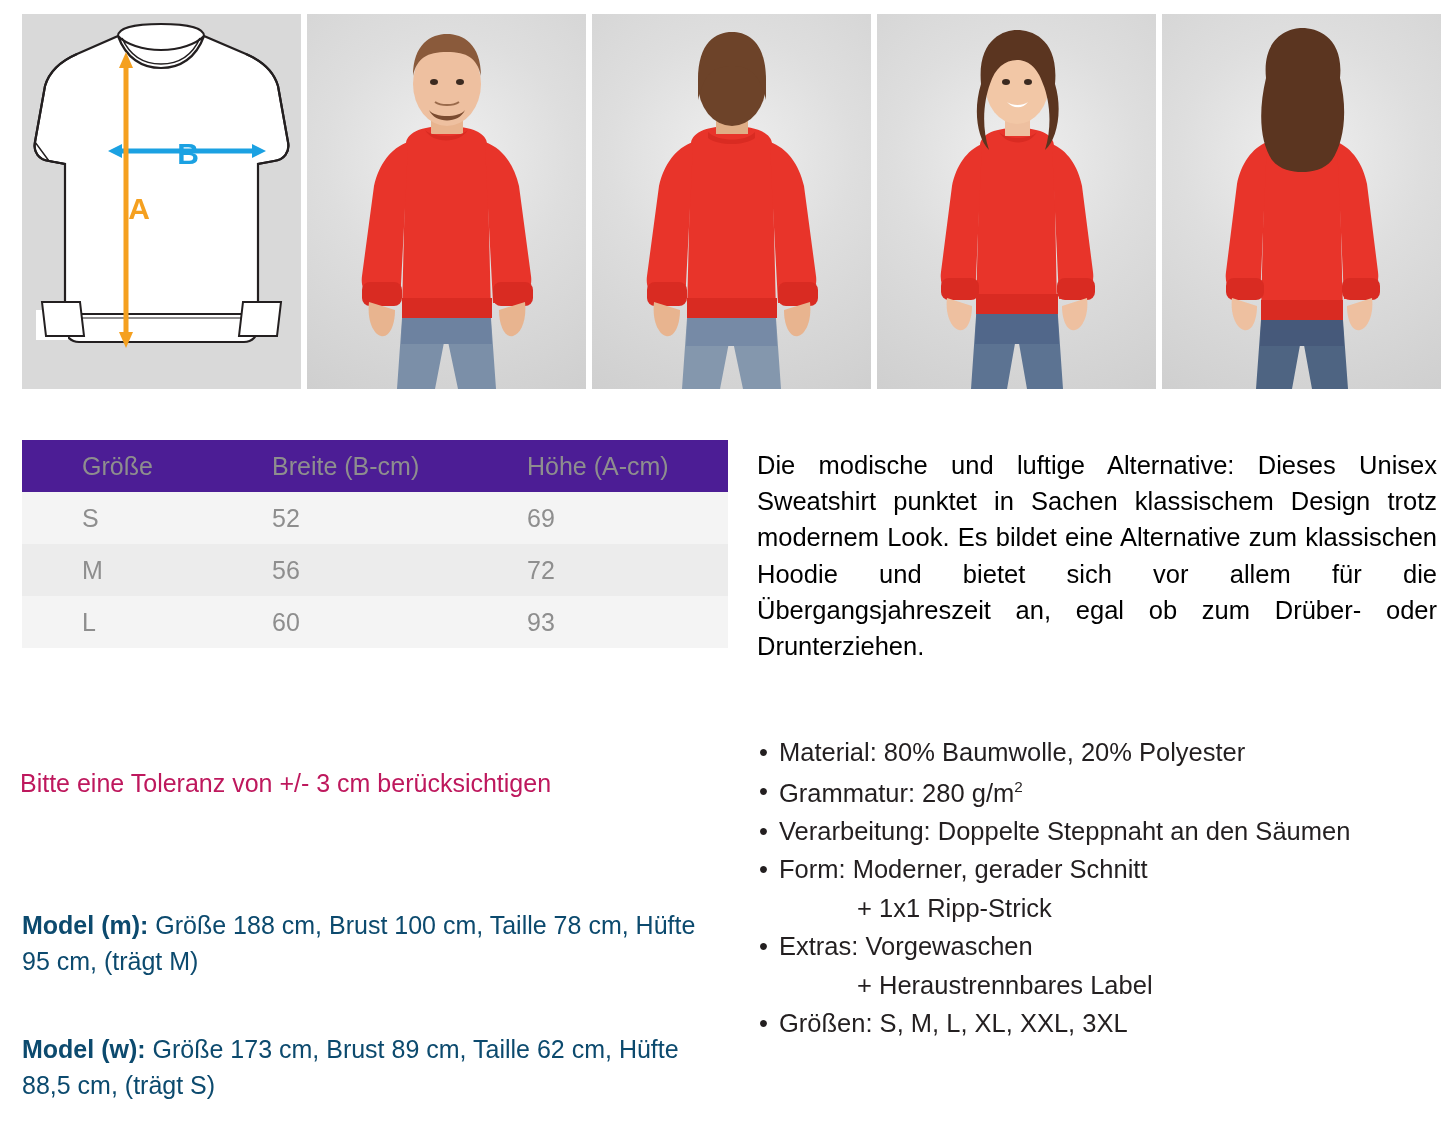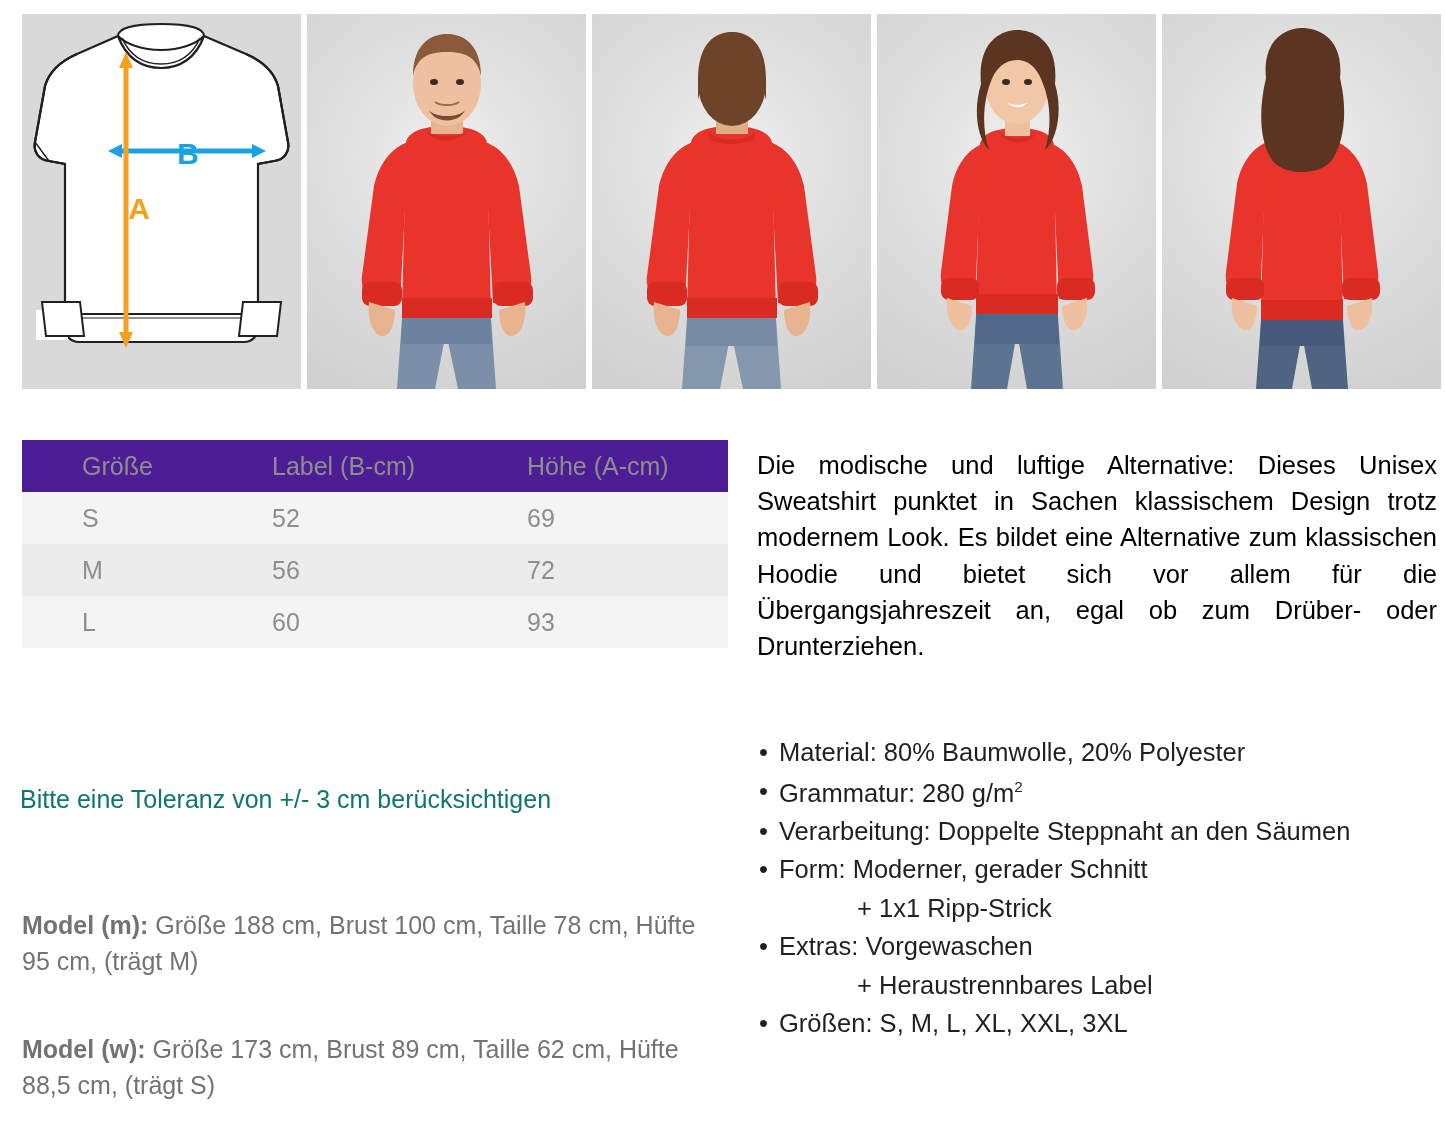--- a/index.html
+++ b/index.html
@@ -64,31 +64,31 @@
   .size-table th:nth-child(1), .size-table td:nth-child(1) { padding-left: 60px; width: 190px; }
   .size-table th:nth-child(2), .size-table td:nth-child(2) { padding-left: 0; width: 255px; }
   .size-table th:nth-child(3), .size-table td:nth-child(3) { padding-left: 0; margin-left: 18px; }
   .size-table thead tr { background: #4c1d95; }
   .size-table tbody tr:nth-child(odd) { background: #f4f4f4; }
   .size-table tbody tr:nth-child(even) { background: #ececec; }
 
   .tolerance {
     position: absolute;
     left: 20px;
-    top: 785px;
+    top: 769px;
     font-size: 25px;
-    color: #0f766e;
+    color: #be185d;
   }
 
   .model-block {
     position: absolute;
     left: 22px;
     font-size: 25px;
     line-height: 1.45;
-    color: #737373;
+    color: #0c4a6e;
     width: 700px;
   }
   .model-m { top: 907px; }
   .model-w { top: 1031px; }
   .model-block b { font-weight: bold; }
 
   
   .desc {
     position: absolute;
     left: 757px;
@@ -275,21 +275,21 @@
                C186 98 182 128 170 146 C162 156 150 158 140 158
                C130 158 118 156 110 146 C98 128 96 98 104 64 Z" fill="#5b3520"></path>
     </svg>
   </div>
 </div>
 
 <table class="size-table">
   <thead>
     <tr>
       <th>Größe</th>
-      <th>Label (B-cm)</th>
+      <th>Breite (B-cm)</th>
       <th>Höhe (A-cm)</th>
     </tr>
   </thead>
   <tbody>
     <tr>
       <td>S</td>
       <td>52</td>
       <td>69</td>
     </tr>
     <tr>

